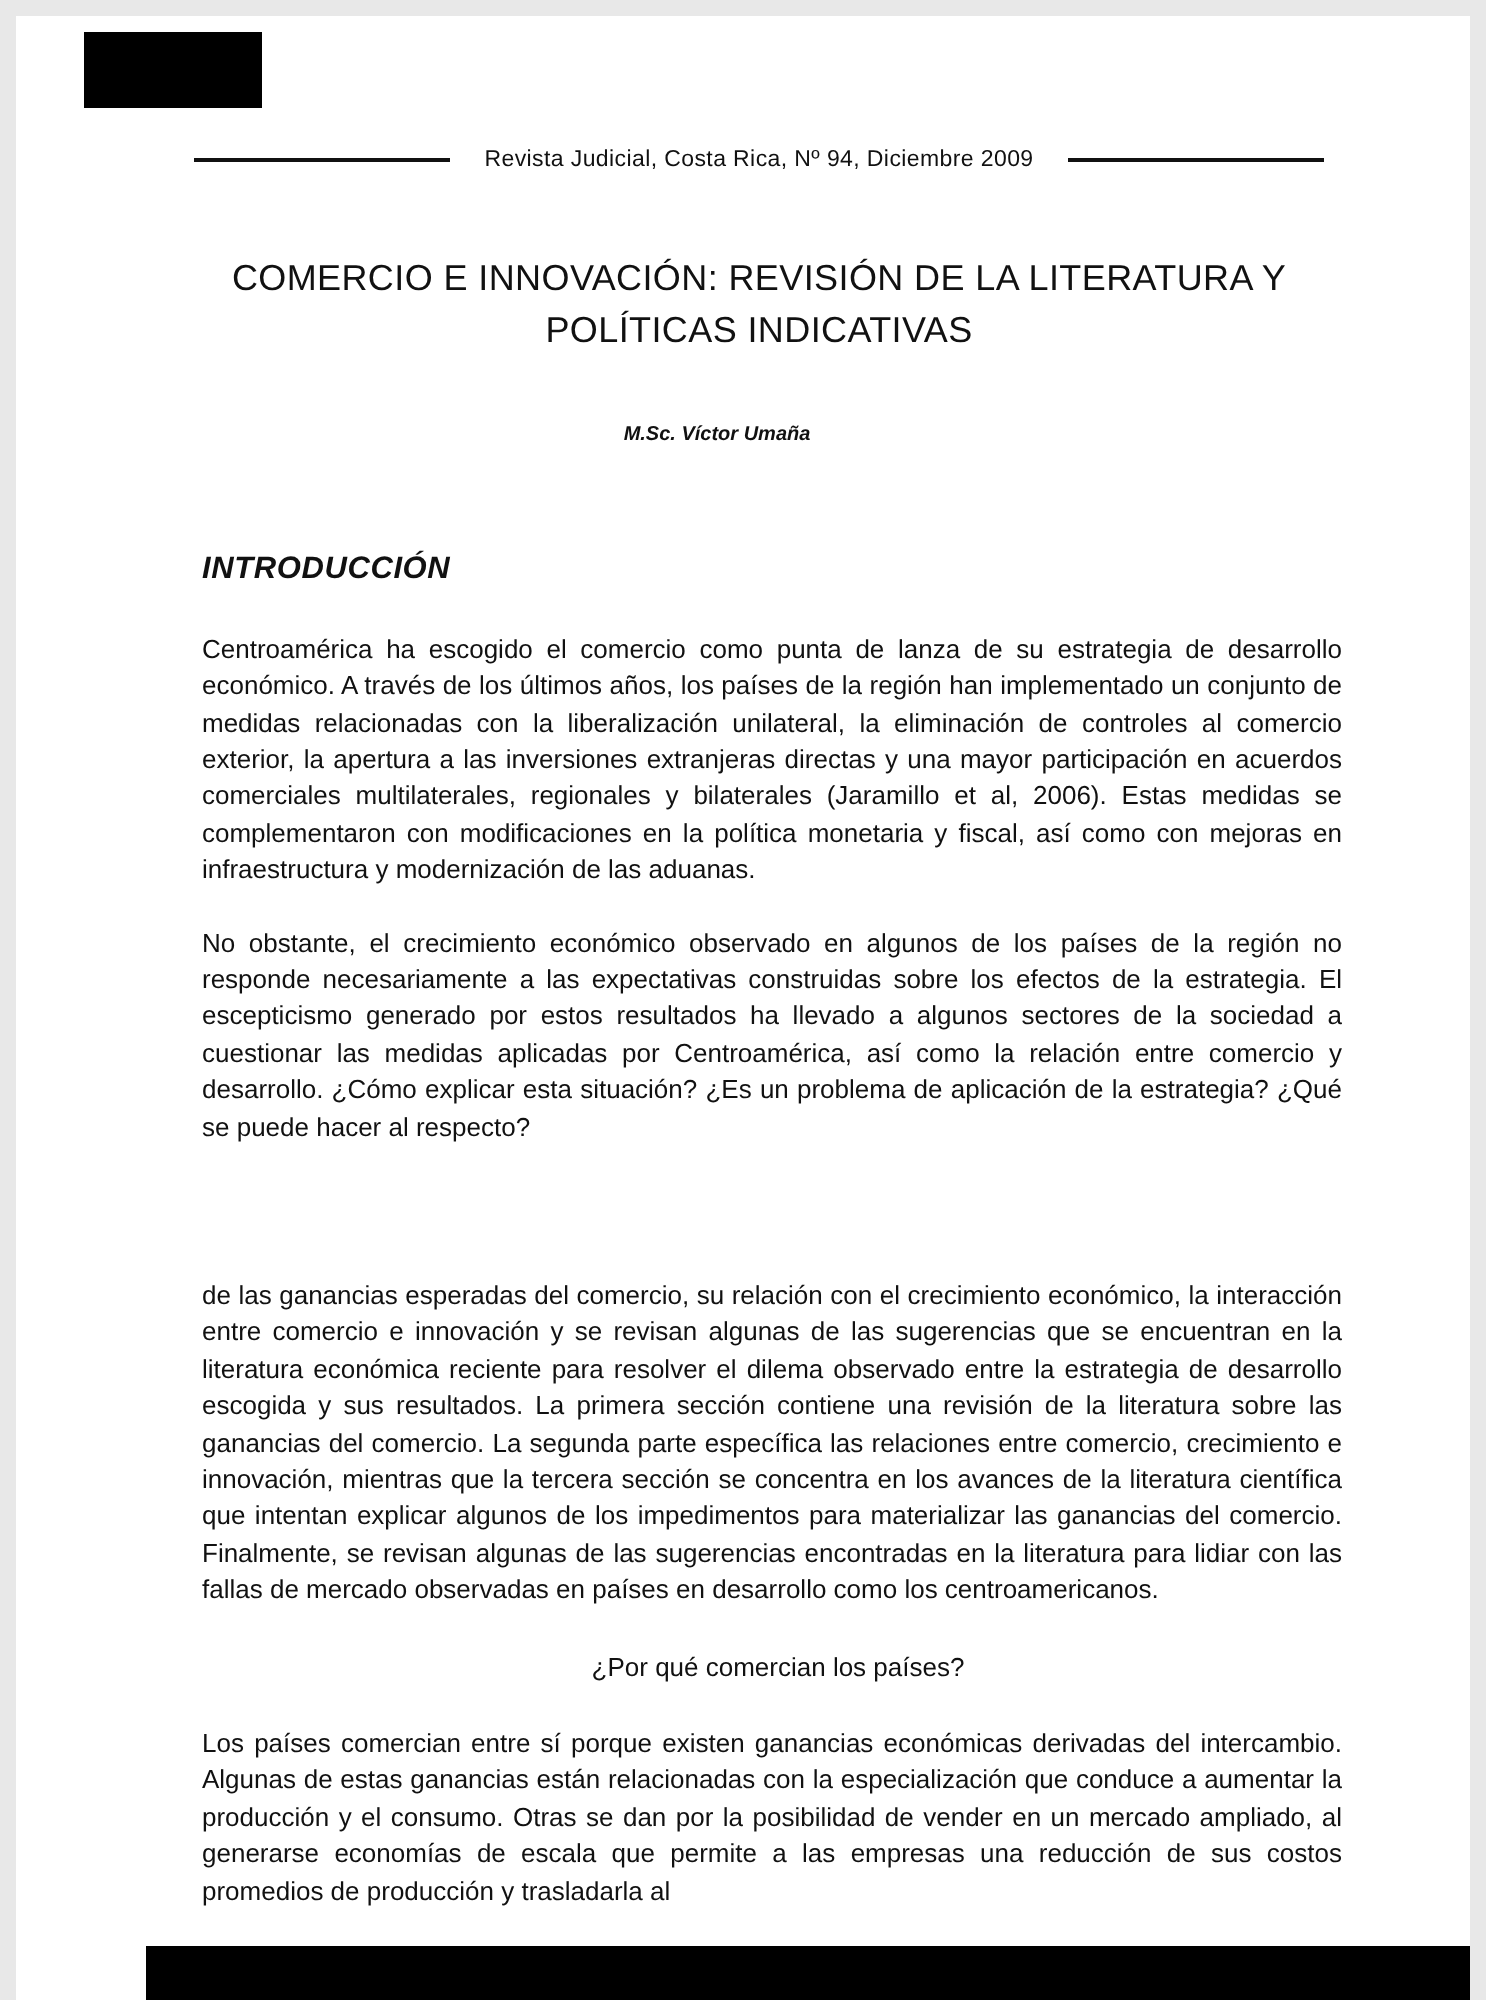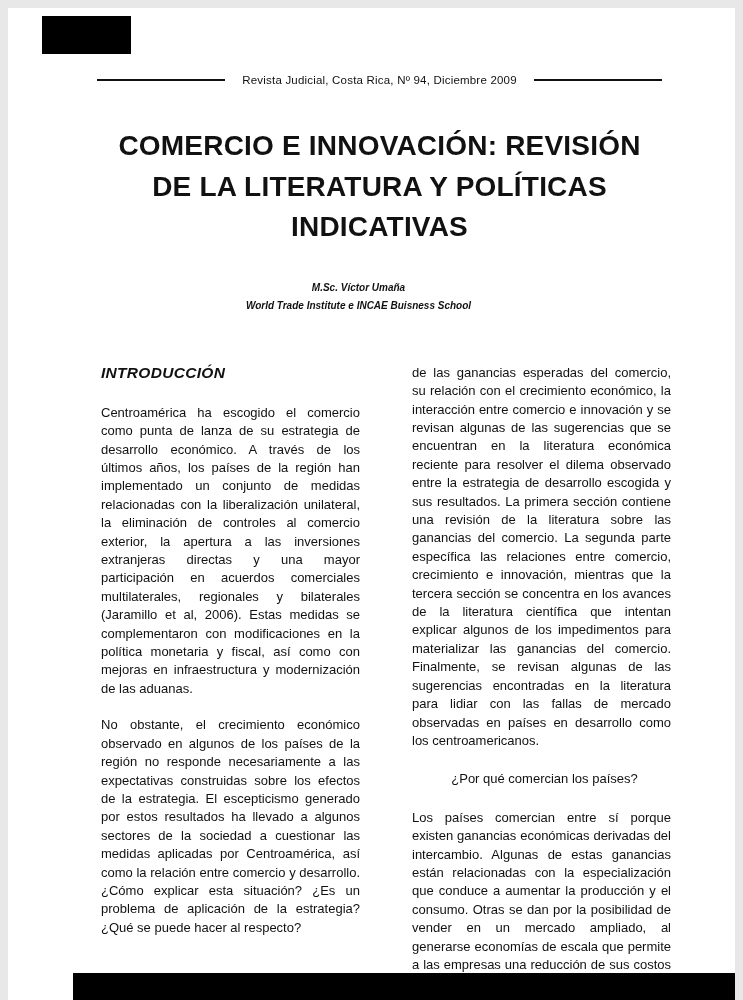--- a/index.html
+++ b/index.html
@@ -33,40 +33,41 @@
   .journal-title {
     font-size: 11.5px;
     white-space: nowrap;
     letter-spacing: 0.2px;
   }
   
   .title {
     margin: 36px auto 0 auto;
     max-width: 545px;
     text-align: center;
-    font-size: 28px;
-    font-weight: bold;
+    font-size: 18px;
+    font-weight: normal;
     line-height: 1.45;
     letter-spacing: 0.2px;
   }
   
   .author {
     margin-top: 33px;
     padding-right: 42px;
     text-align: center;
     font-size: 10px;
     font-weight: bold;
     font-style: italic;
     line-height: 1.45;
   }
   
   .body {
     display: flex;
     gap: 36px;
     margin: 42px 72px 0 85px;
+    flex-direction: column;
   }
   .col { flex: 1; text-align: justify; }
   .section-heading {
     font-size: 15.5px;
     font-weight: bold;
     font-style: italic;
     letter-spacing: 0.3px;
     margin-bottom: 22px;
   }
   .col p {
@@ -91,21 +92,20 @@
   <div class="journal-header">
     <span class="rule"></span>
     <span class="journal-title">Revista Judicial, Costa Rica, Nº 94, Diciembre 2009</span>
     <span class="rule"></span>
   </div>
 
   <h1 class="title">COMERCIO E INNOVACIÓN: REVISIÓN DE LA LITERATURA Y POLÍTICAS INDICATIVAS</h1>
 
   <div class="author">
     <div>M.Sc. Víctor Umaña</div>
-    <div>World Trade Institute e INCAE Buisness School</div>
   </div>
 
   <div class="body">
 
     <div class="col">
       <h2 class="section-heading">INTRODUCCIÓN</h2>
       <p>Centroamérica ha escogido el comercio como punta de lanza de su estrategia de desarrollo económico. A través de los últimos años, los países de la región han implementado un conjunto de medidas relacionadas con la liberalización unilateral, la eliminación de controles al comercio exterior, la apertura a las inversiones extranjeras directas y una mayor participación en acuerdos comerciales multilaterales, regionales y bilaterales (Jaramillo et al, 2006). Estas medidas se complementaron con modificaciones en la política monetaria y fiscal, así como con mejoras en infraestructura y modernización de las aduanas.</p>
       <p>No obstante, el crecimiento económico observado en algunos de los países de la región no responde necesariamente a las expectativas construidas sobre los efectos de la estrategia. El escepticismo generado por estos resultados ha llevado a algunos sectores de la sociedad a cuestionar las medidas aplicadas por Centroamérica, así como la relación entre comercio y desarrollo. ¿Cómo explicar esta situación? ¿Es un problema de aplicación de la estrategia? ¿Qué se puede hacer al respecto?</p>
     </div>
 

